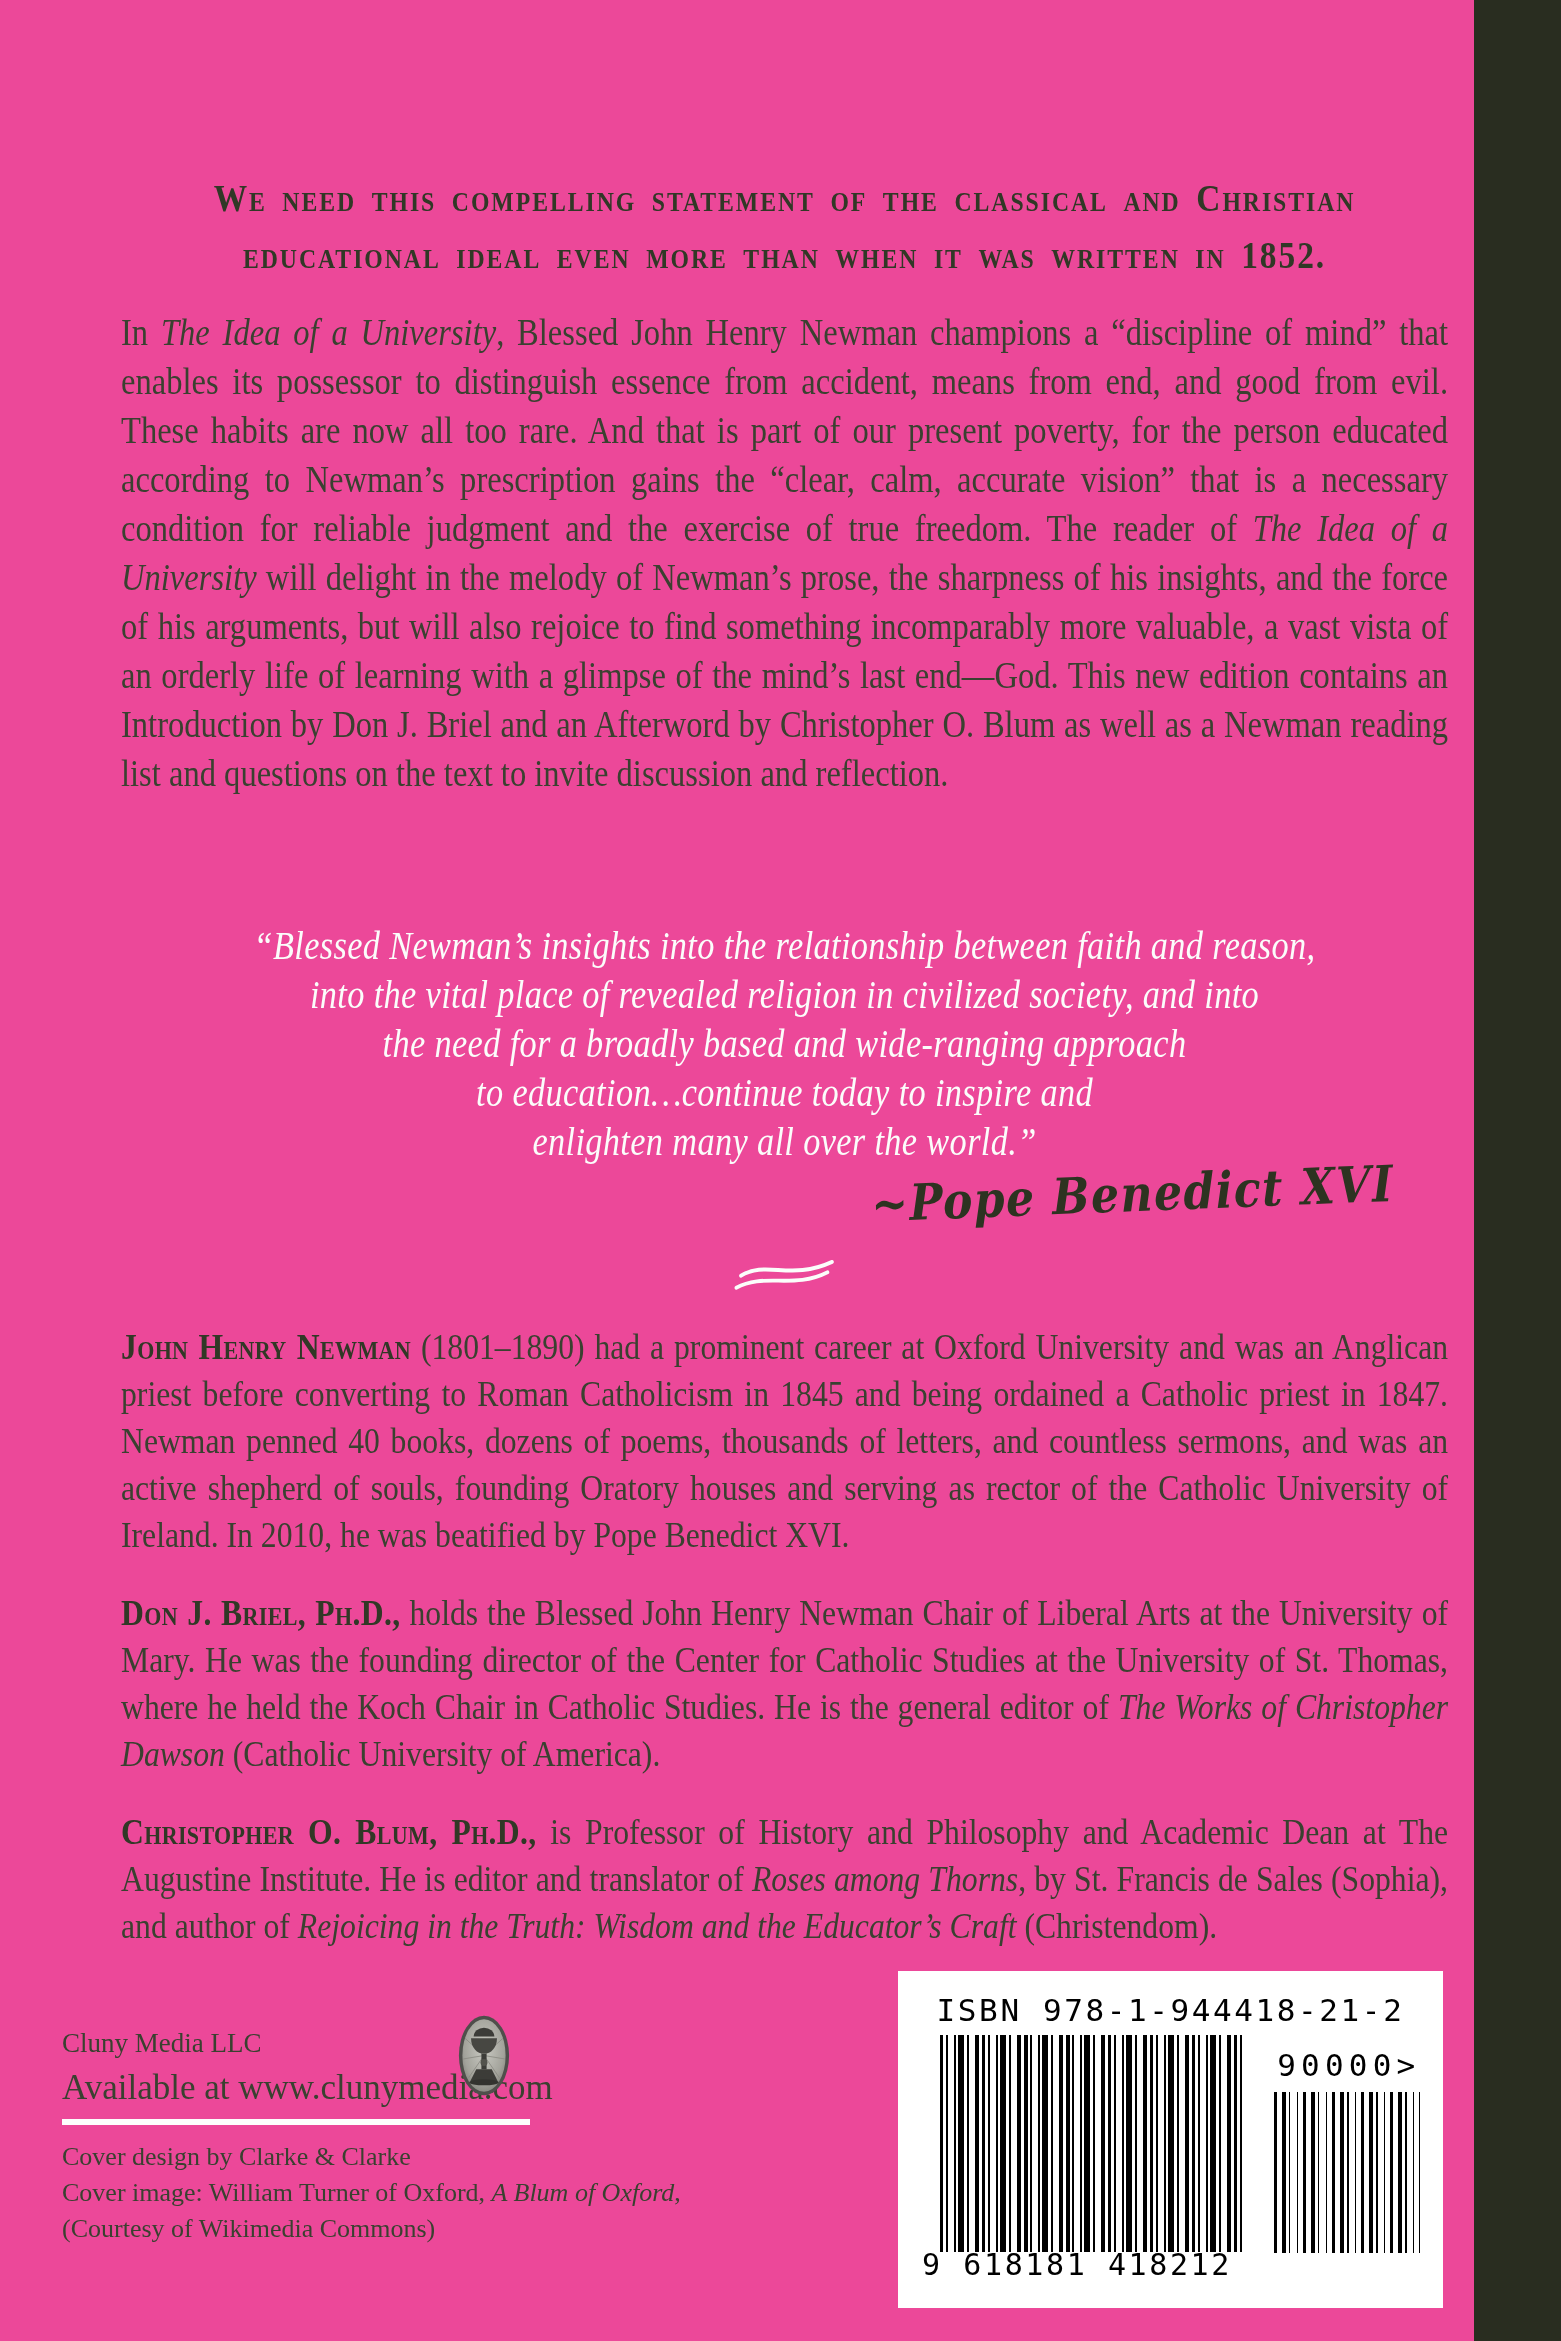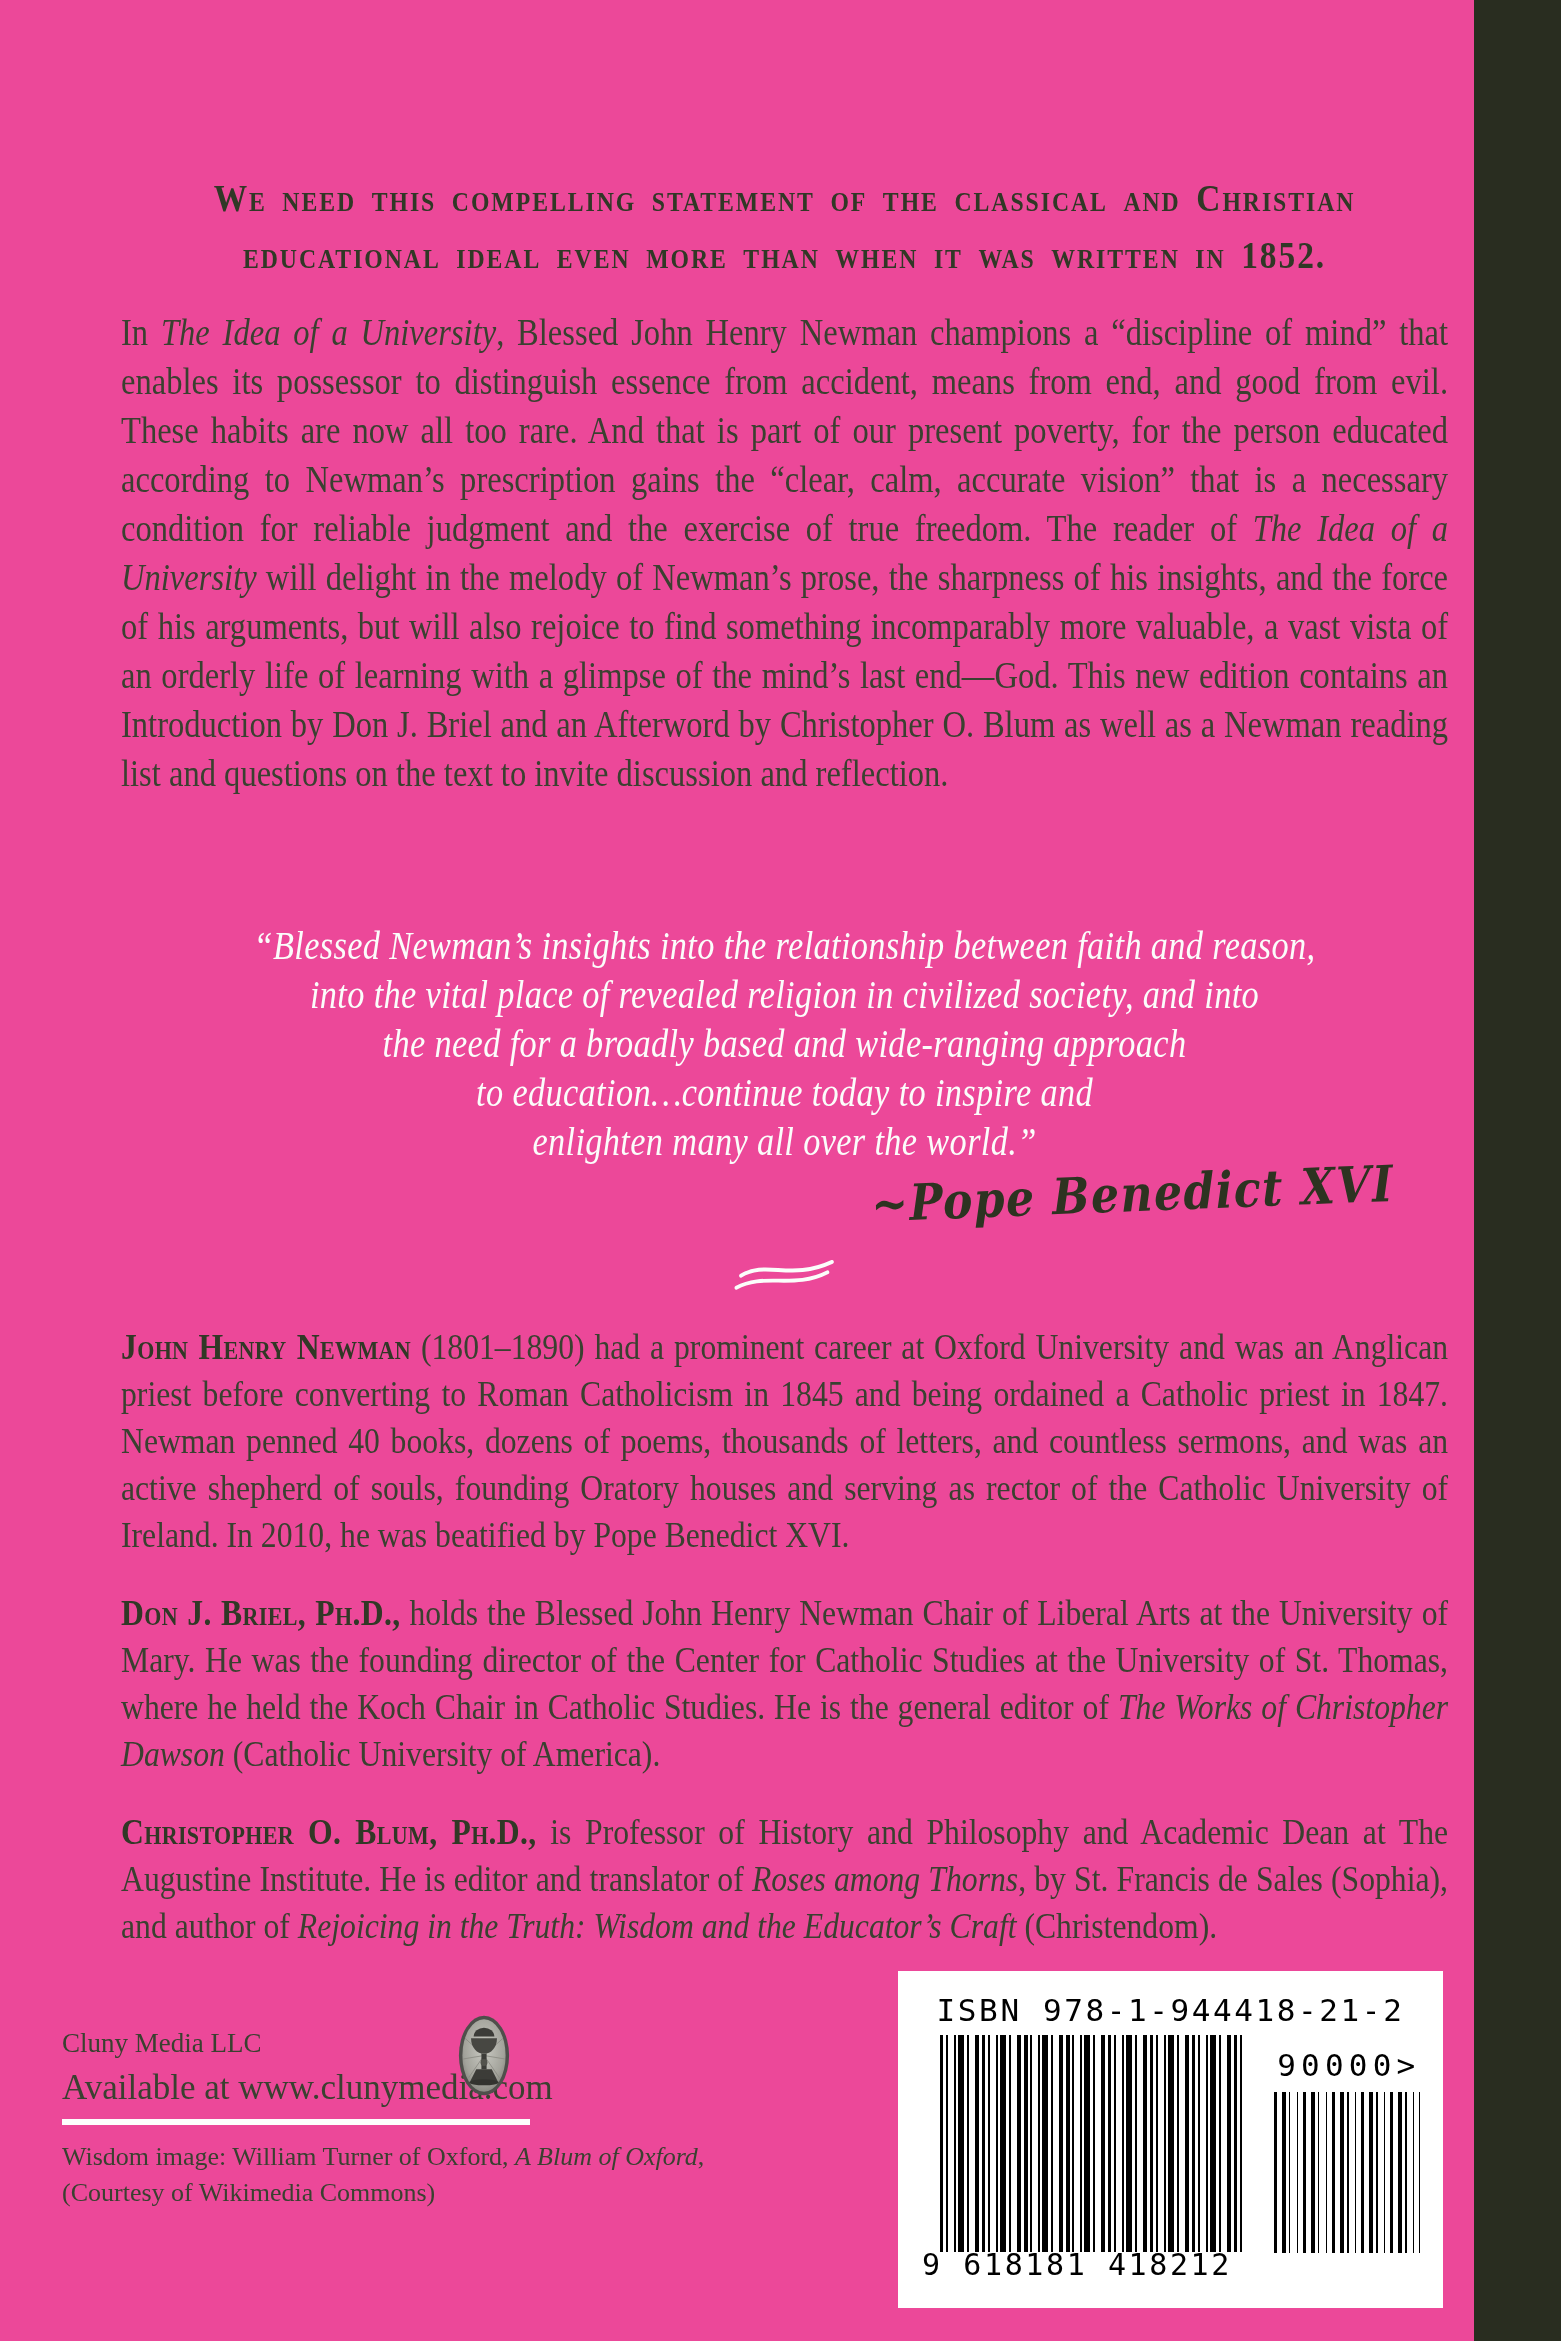--- a/index.html
+++ b/index.html
@@ -116,21 +116,22 @@
   <div class="content-bios condense">
     <p class="bio"><span class="bio-name">John Henry Newman</span><span><span> (1801–1890) had a prominent career at Oxford University and was an Anglican priest before converting to Roman Catholicism in 1845 and being ordained a Catholic priest in 1847. Newman penned 40 books, dozens of poems, thousands of letters, and countless sermons, and was an active shepherd of souls, founding Oratory houses and serving as rector of the Catholic University of Ireland. In 2010, he was beatified by Pope Benedict XVI.</span></span></p>
     <p class="bio"><span class="bio-name">Don J. Briel, Ph.D.,</span><span><span> holds the Blessed John Henry Newman Chair of Liberal Arts at the University of Mary. He was the founding director of the Center for Catholic Studies at the University of St. Thomas, where he held the Koch Chair in Catholic Studies. He is the general editor of </span><em>The Works of Christopher Dawson</em><span> (Catholic University of America).</span></span></p>
     <p class="bio"><span class="bio-name">Christopher O. Blum, Ph.D.,</span><span><span> is Professor of History and Philosophy and Academic Dean at The Augustine Institute. He is editor and translator of </span><em>Roses among Thorns</em><span>, by St. Francis de Sales (Sophia), and author of </span><em>Rejoicing in the Truth: Wisdom and the Educator’s Craft</em><span> (Christendom).</span></span></p>
   </div>
 
   <div class="publisher">
     <div class="pub-name">Cluny Media LLC</div>
     <div class="pub-avail">Available at www.clunymedia.com</div>
     <div class="pub-rule"></div>
-    <div class="credit-line"><span>Wisdom image: William Turner of Oxford, </span><em>A Blum of Oxford</em><span>,</span></div>
+    <div class="credit-line"><span>Cover design by Clarke &amp; Clarke</span></div>
+    <div class="credit-line"><span>Cover image: William Turner of Oxford, </span><em>A Blum of Oxford</em><span>,</span></div>
     <div class="credit-line"><span>(Courtesy of Wikimedia Commons)</span></div>
   </div>
 
   <div class="logo">
     <svg width="52" height="83" viewBox="0 0 60 96">
       <defs>
         <radialGradient id="medal" cx="50%" cy="42%" r="65%">
           <stop offset="0%" stop-color="#c9c9c2"></stop>
           <stop offset="70%" stop-color="#a3a39b"></stop>
           <stop offset="100%" stop-color="#7d7d76"></stop>

